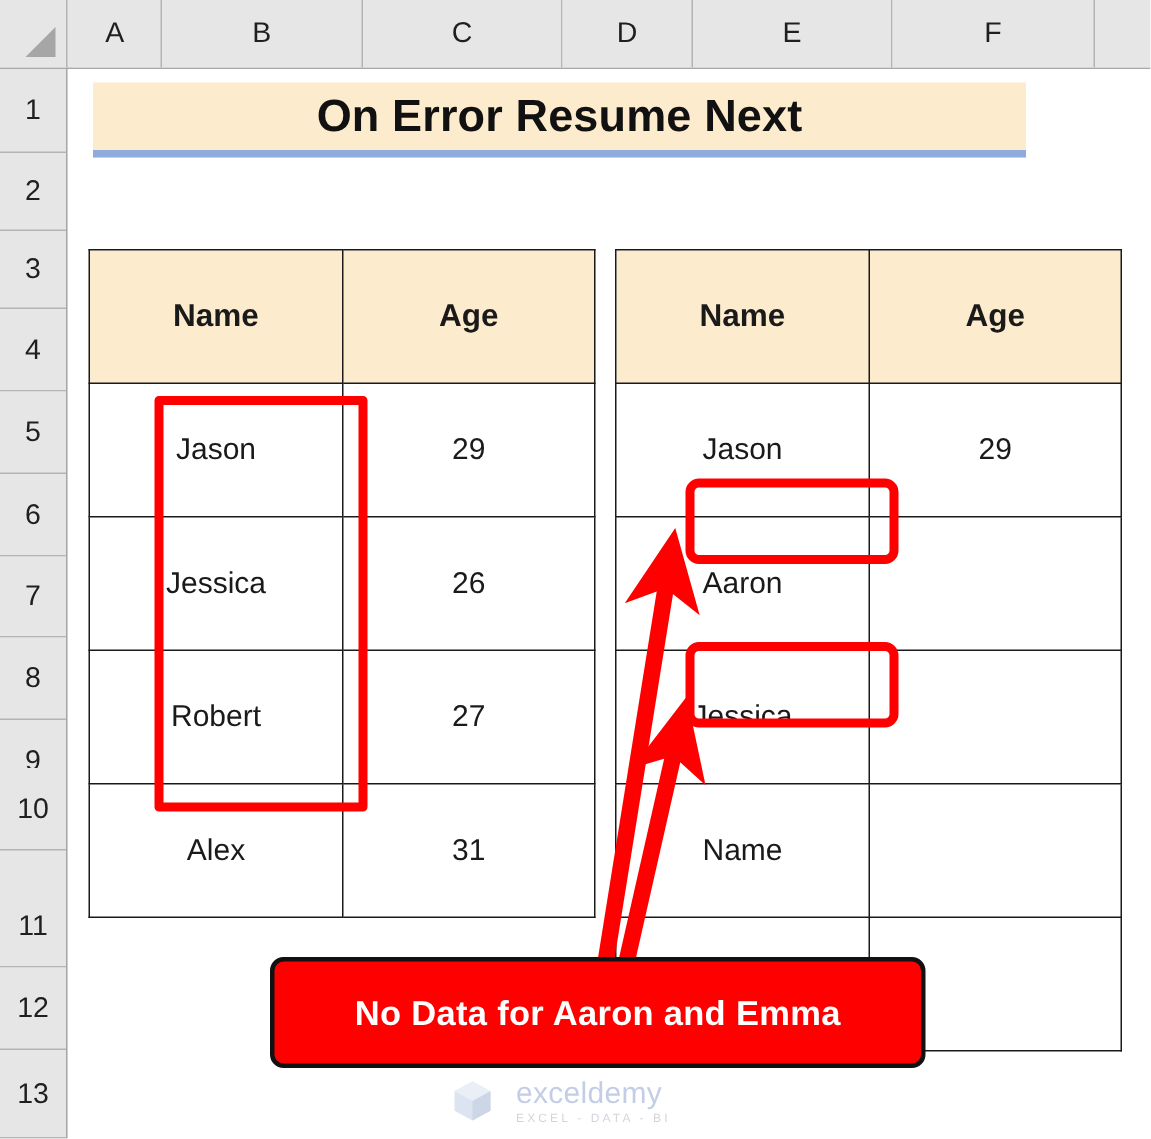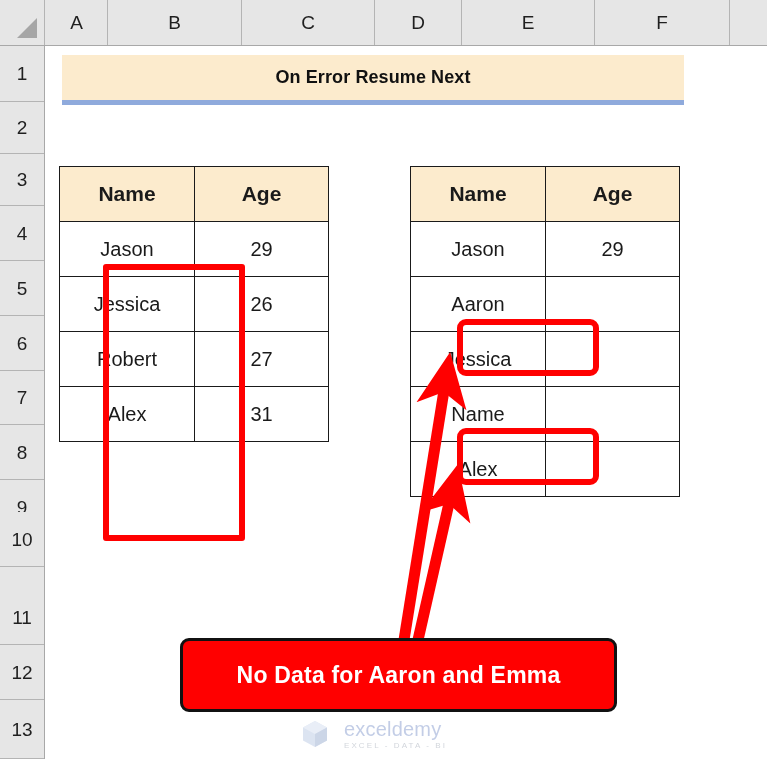--- a/index.html
+++ b/index.html
@@ -106,21 +106,21 @@
     width: 622px;
     height: 50px;
     background: #FCEBCD;
     border-bottom: 5px solid #8FAADC;
     box-sizing: border-box;
     display: flex;
     align-items: center;
     justify-content: center;
   }
   .title-text {
-    font-size: 18px;
+    font-size: 30px;
     font-weight: bold;
     color: #111111;
     letter-spacing: 0.1px;
     font-family: "Liberation Sans", sans-serif;
   }
 
   
   .xtable {
     position: absolute;
     border-collapse: collapse;
@@ -128,21 +128,21 @@
   }
   .xtable td {
     border: 1px solid #1a1a1a;
     text-align: center;
     vertical-align: middle;
     height: 54px;
     font-size: 20px;
     color: #1a1a1a;
     background: #ffffff;
     font-family: "Liberation Sans", sans-serif;
-    padding: 0;
+    padding: 17px;
   }
   .xtable td.hd {
     background: #FCEBCD;
     font-weight: bold;
     font-size: 21px;
   }
 
   #table-left  { left: 59px;  top: 166px; }
   #table-right { left: 410px; top: 166px; }
 

